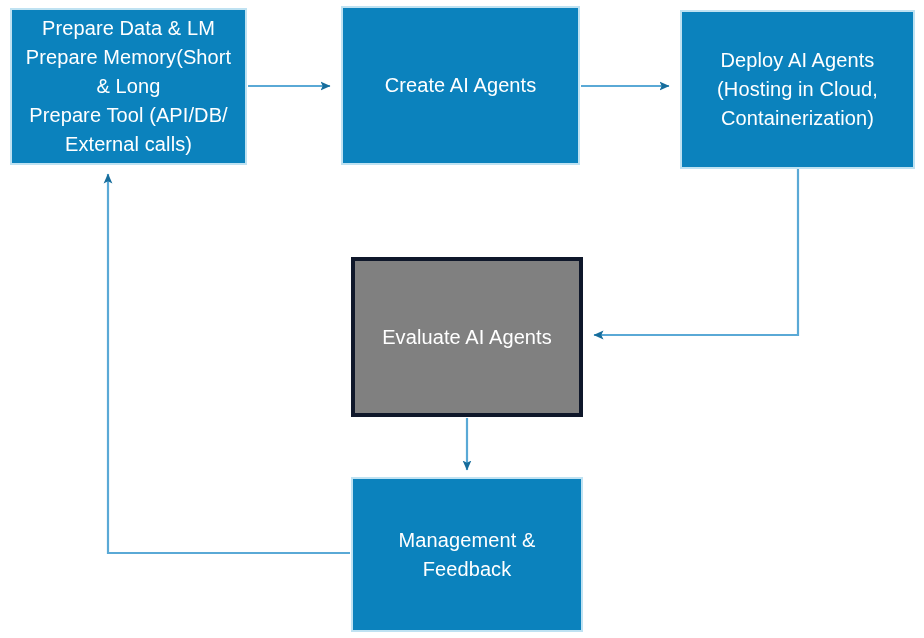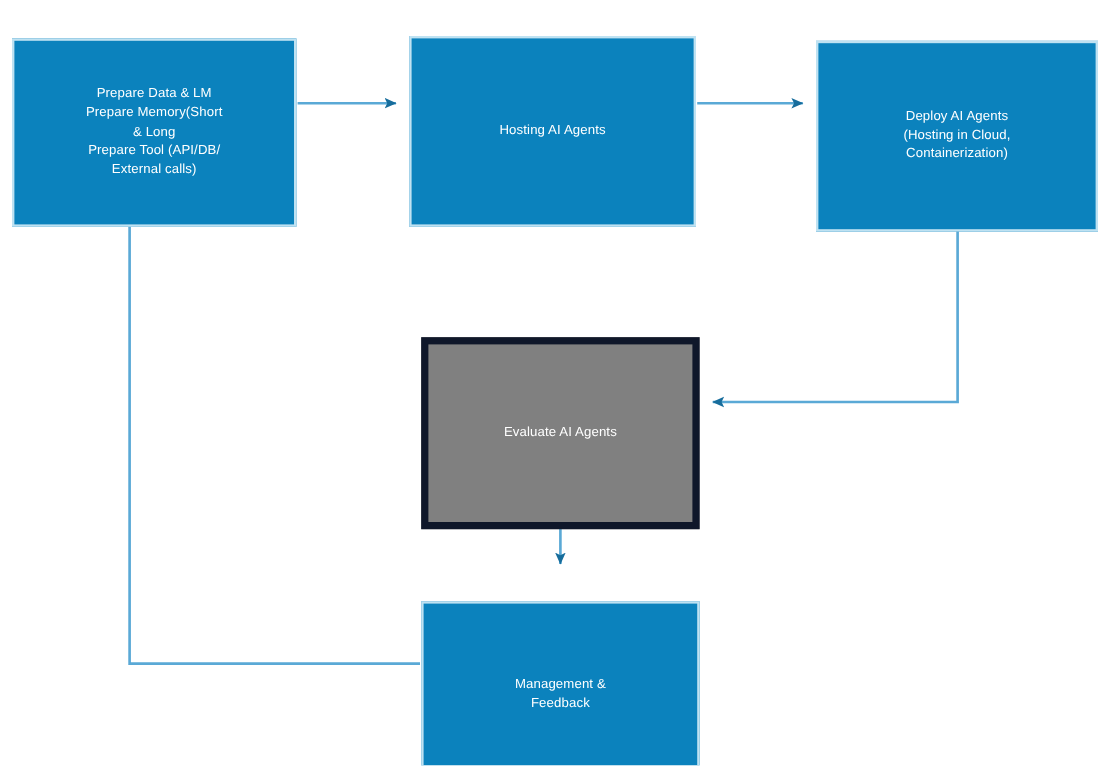--- a/index.html
+++ b/index.html
@@ -18,34 +18,33 @@
     overflow: hidden;
   }
   .node {
     position: absolute;
     box-sizing: border-box;
     display: flex;
     align-items: center;
     justify-content: center;
     text-align: center;
     color: #ffffff;
-    font-size: 11px;
+    font-size: 20px;
     line-height: 1.45;
     letter-spacing: 0.1px;
     white-space: pre-line;
     padding: 4px 8px;
-    margin-top: 24px;
   }
   .node-blue {
     background: #0b82bd;
     border: 2px solid #bfe2f2;
   }
   .node-gray {
     background: #808080;
-    border: 6px solid #0f172a;
+    border: 4px solid #0f172a;
   }
   .node-label {
     display: block;
     width: 100%;
     white-space: pre-line;
   }
   svg.edges {
     position: absolute;
     left: 0;
     top: 0;
@@ -89,21 +88,21 @@
 
   <div class="node node-blue" style="left:10px;top:8px;width:237px;height:157px;">
     <span class="node-label">Prepare Data &amp;  LM
 Prepare Memory(Short
 &amp; Long
 Prepare Tool (API/DB/
 External calls)</span>
   </div>
 
   <div class="node node-blue" style="left:341px;top:6px;width:239px;height:159px;">
-    <span class="node-label">Hosting AI Agents</span>
+    <span class="node-label">Create AI Agents</span>
   </div>
 
   <div class="node node-blue" style="left:680px;top:10px;width:235px;height:159px;">
     <span class="node-label">Deploy AI Agents
 (Hosting in Cloud,
 Containerization)</span>
   </div>
 
   <div class="node node-gray" style="left:351px;top:257px;width:232px;height:160px;">
     <span class="node-label">Evaluate AI Agents</span>

